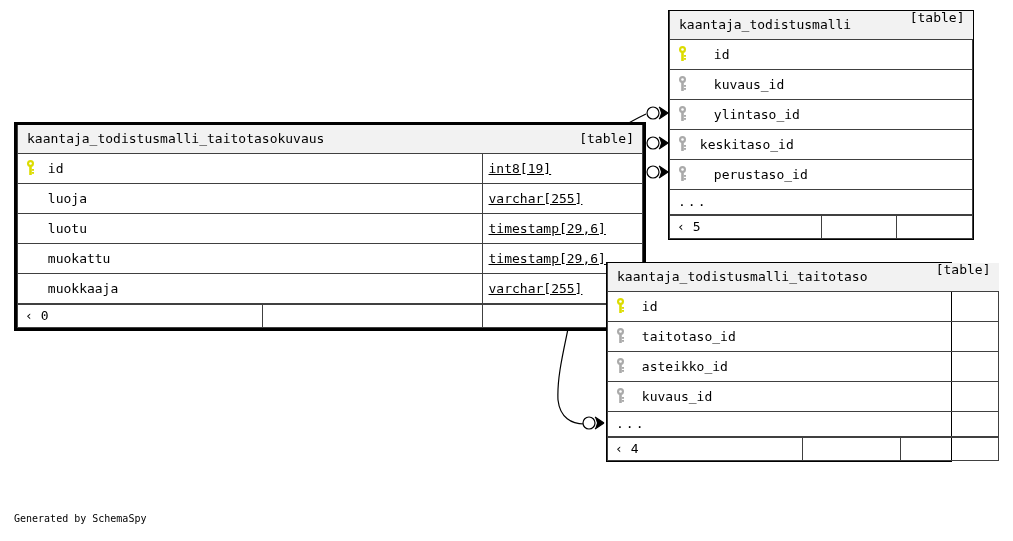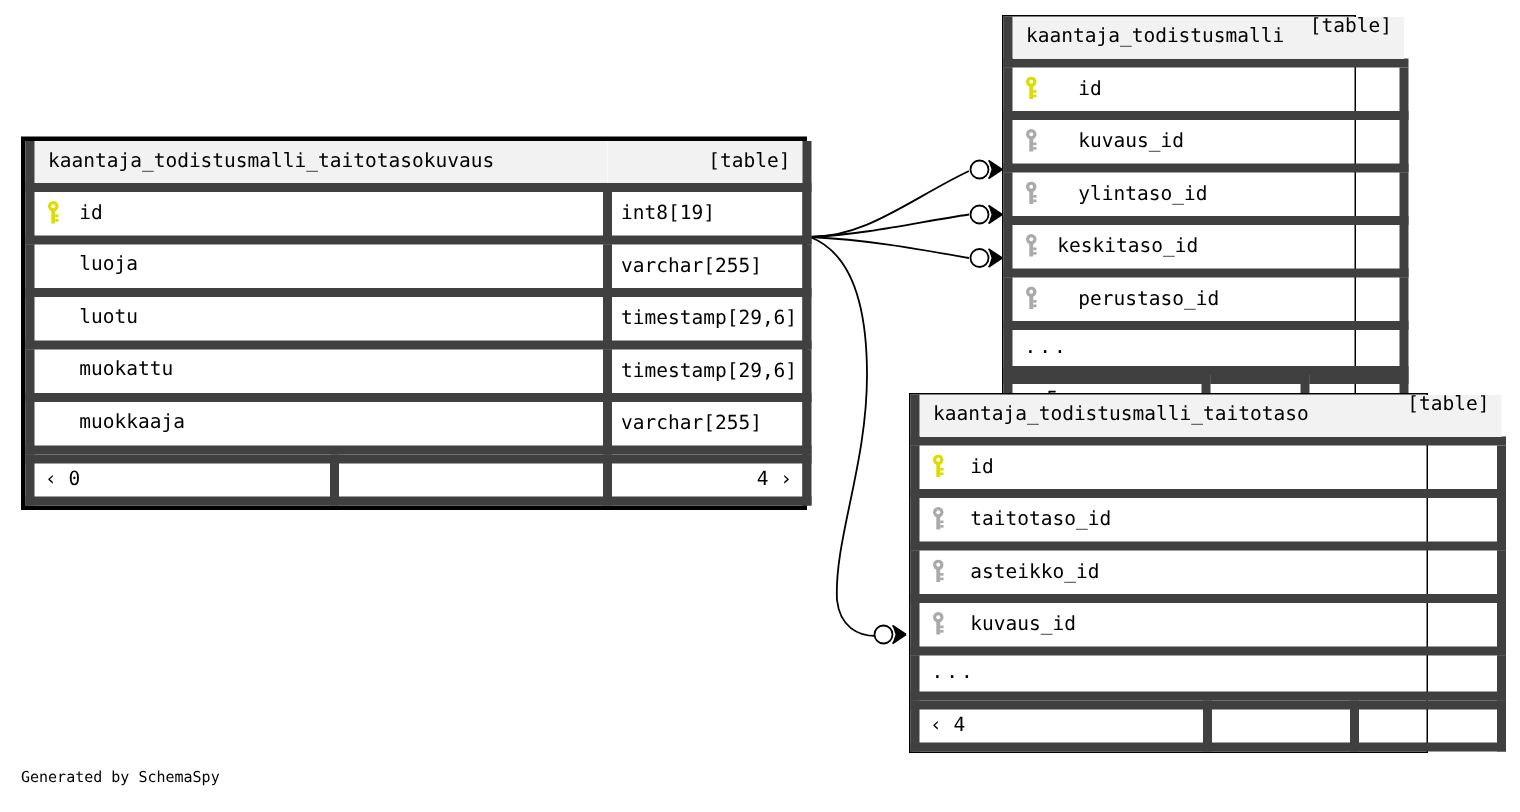--- a/index.html
+++ b/index.html
@@ -27,21 +27,21 @@
   }
   .erd-table.thick {
     border: 3px solid #000000;
   }
   .erd-table table {
     border-collapse: collapse;
     width: 100%;
     table-layout: fixed;
   }
   .erd-table td {
-    border: 6px solid #404040;
+    border: 1px solid #404040;
     padding: 0;
     font-size: 13px;
     line-height: 14px;
     color: #000000;
     white-space: nowrap;
     overflow: hidden;
     vertical-align: middle;
   }
   .erd-table tr.hdr td {
     background: #f2f2f2;
@@ -59,20 +59,21 @@
     text-align: right;
   }
   .erd-table tr.col td {
     height: 29px;
   }
   .erd-table td.namecell {
     padding-left: 8px;
   }
   .erd-table td.typecell {
     padding-left: 6px;
+    text-decoration: underline;
   }
   .erd-table tr.more td {
     height: 24px;
     padding-left: 8px;
     letter-spacing: 2px;
   }
   .erd-table tr.foot td {
     height: 22px;
     font-size: 13px;
   }
@@ -152,21 +153,21 @@
     <path d="M 604,423 L 595,417 L 597,423 L 595,429 Z"></path>
   </g>
   <g stroke="#000000" stroke-width="1.2" fill="none">
     <path d="M 668,113 L 659,107 M 668,113 L 659,119"></path>
     <path d="M 668,143 L 659,137 M 668,143 L 659,149"></path>
     <path d="M 668,172 L 659,166 M 668,172 L 659,178"></path>
     <path d="M 604,423 L 595,417 M 604,423 L 595,429"></path>
   </g>
 </svg>
 
-<div class="erd-table thick" id="tbl-main" style="left:14px; top:91px; width:524px;">
+<div class="erd-table thick" id="tbl-main" style="left:14px; top:122px; width:632px;">
   <table>
     <colgroup>
         <col style="width:385px">
         <col style="width:133px">
       </colgroup>
     <tbody>
       <tr class="hdr">
         <td class="left">kaantaja_todistusmalli_taitotasokuvaus</td>
         <td class="right">[table]</td>
       </tr>
@@ -236,21 +237,21 @@
         <td class="fm"></td>
         <td class="fr">
           <span>4</span>
           <span>›</span>
         </td>
       </tr>
     </tbody>
   </table>
 </div>
 
-<div class="erd-table" id="tbl-tm" style="left:668px; top:10px; width:236px;">
+<div class="erd-table" id="tbl-tm" style="left:668px; top:10px; width:306px;">
   <table>
     <colgroup>
         <col style="width:264px">
       </colgroup>
     <tbody>
       <tr class="hdr">
         <td class="left" style="border-right:0; position:relative;">
           <span>kaantaja_todistusmalli</span>
           <span style="position:absolute; right:8px; top:0;">[table]</span>
         </td>

